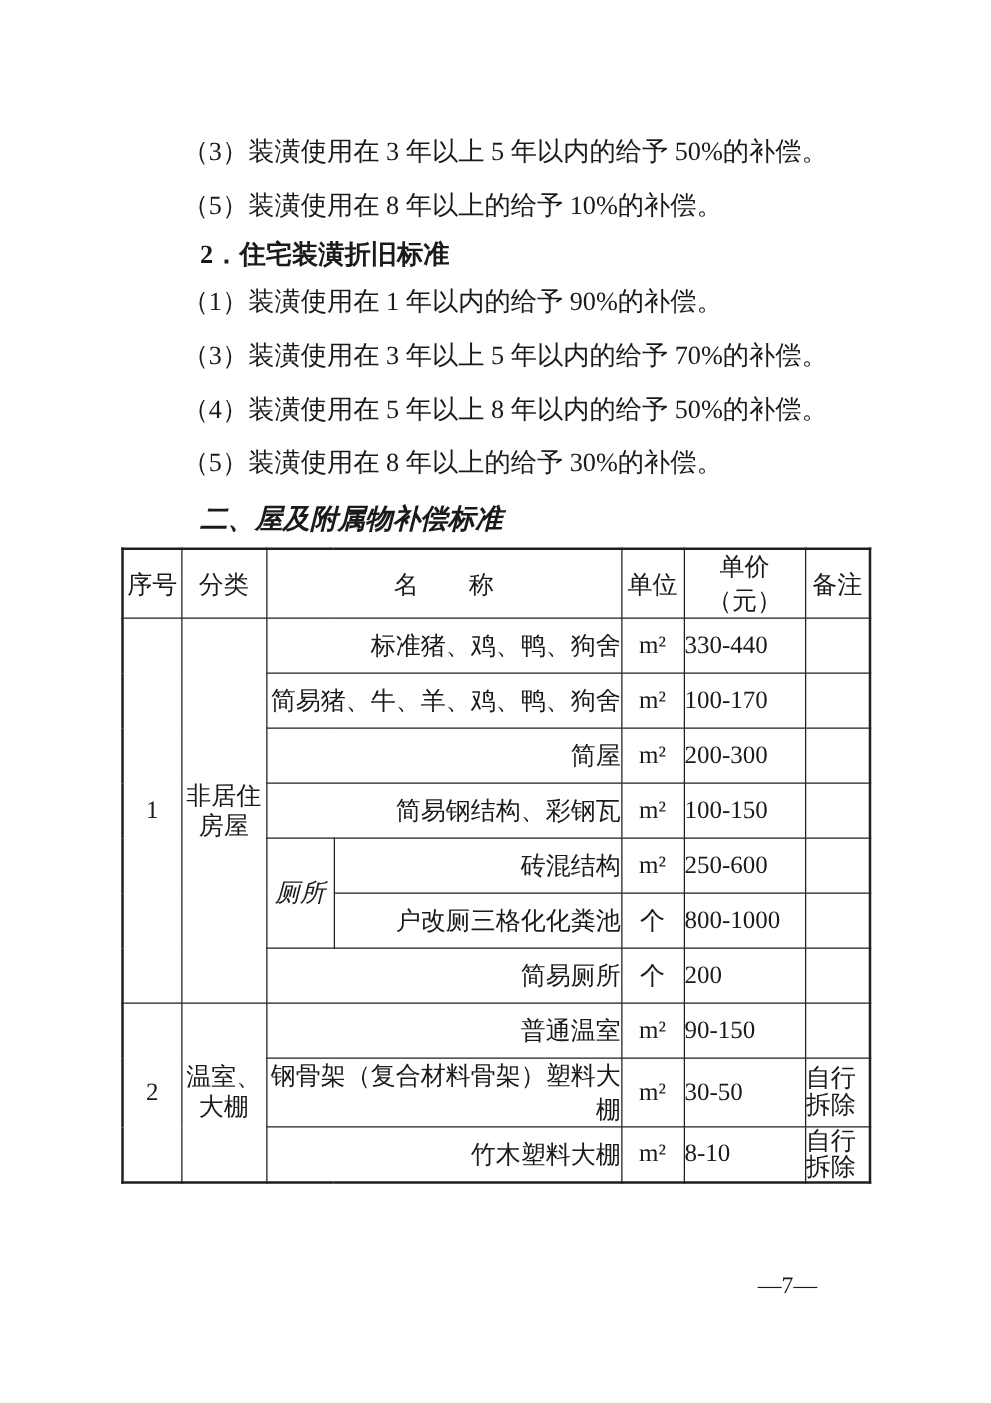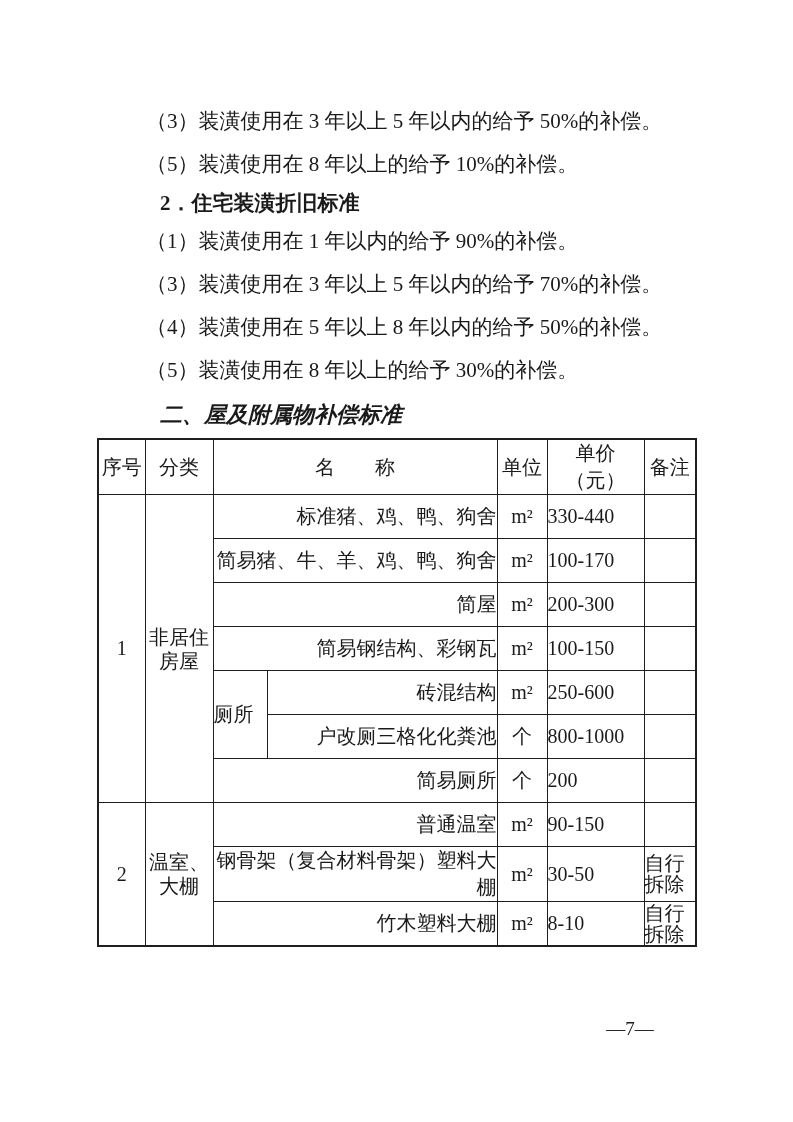--- a/index.html
+++ b/index.html
@@ -69,22 +69,23 @@
     padding-left: 8px;
     padding-right: 2px;
   }
   td.cat {
     text-align: center;
     line-height: 24px;
     padding: 0 4px;
     margin-left: 47px;
   }
   td.subcat {
-    text-align: left;
+    text-align: center;
     padding-left: 6px;
+    font-style: italic;
   }
   td.unit { text-align: center; font-size: 19px; }
   td.price { text-align: left; }
   td.note {
     text-align: left;
     font-size: 19px;
     line-height: 21px;
     padding: 1px 2px 1px 4px;
   }
   .footer {

